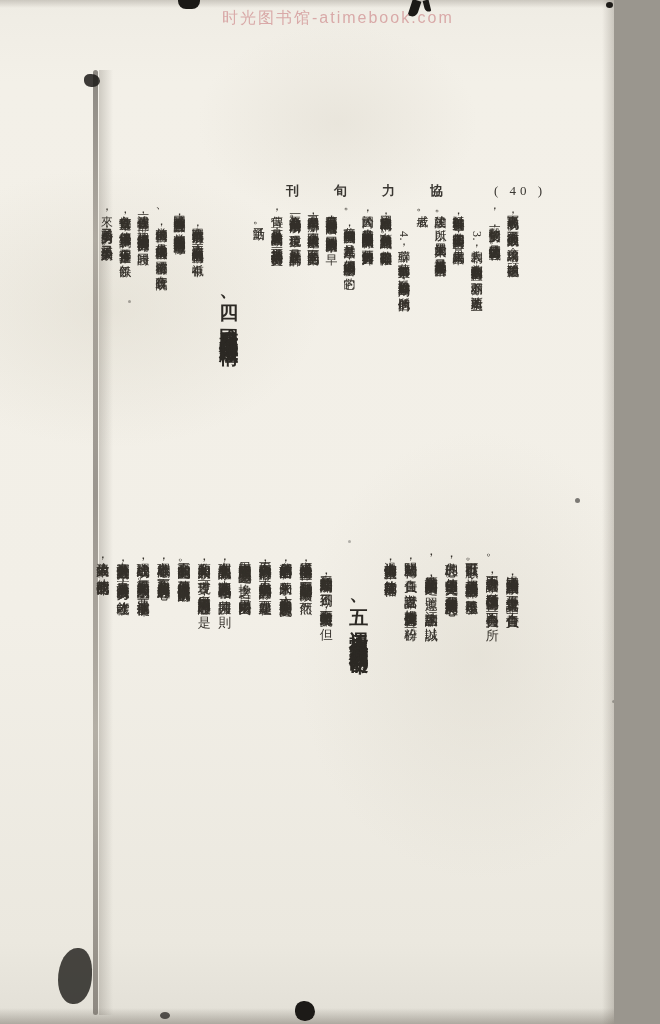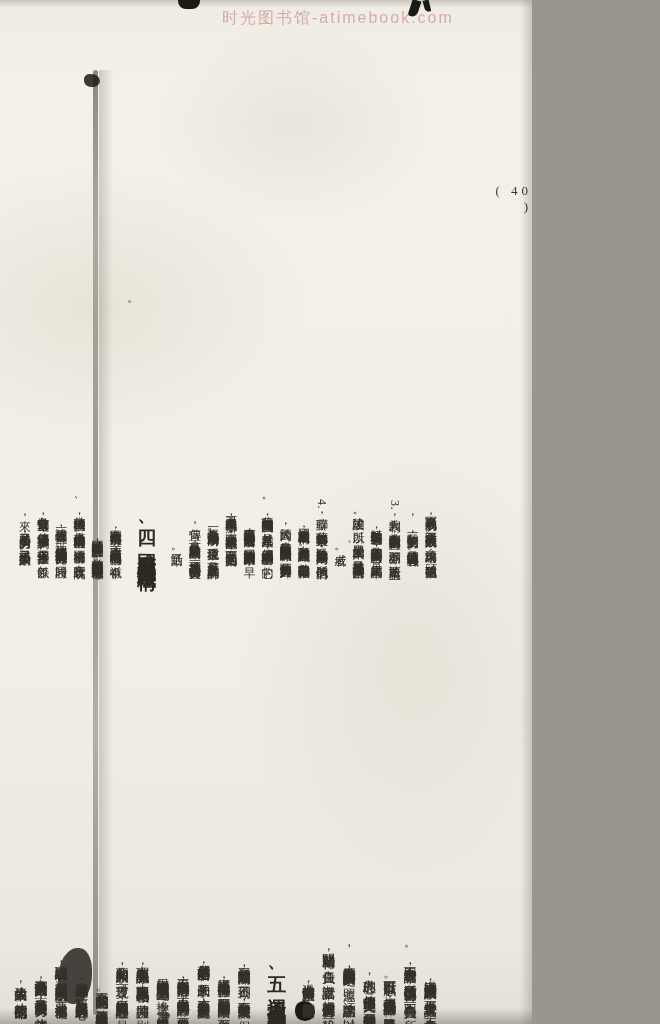--- a/index.html
+++ b/index.html
@@ -1,23 +1,22 @@
 <!DOCTYPE html>
 <html><head>
 <meta charset="utf-8">
 <style>
   html,body{margin:0;padding:0;}
   body{background:#9a968e;font-family:"Liberation Serif","DejaVu Serif",serif;}
-  .canvas{position:relative;width:532px;height:1024px;overflow:hidden;
+  .canvas{position:relative;width:614px;height:1024px;overflow:hidden;
     background:
       radial-gradient(ellipse 300px 200px at 18% 30%, rgba(210,205,190,.35), transparent 70%),
       radial-gradient(ellipse 260px 320px at 78% 64%, rgba(205,200,186,.30), transparent 70%),
       radial-gradient(ellipse 200px 140px at 55% 12%, rgba(215,210,198,.35), transparent 70%),
       linear-gradient(180deg,#efece4 0%,#f3f0e8 8%,#f2efe7 60%,#ebe8df 92%,#e2dfd6 100%);
-    text-align: right;
   }
   
   .watermark{position:absolute;left:222px;top:8px;font-family:"Liberation Sans","DejaVu Sans",sans-serif;
     font-size:16px;letter-spacing:2px;color:#d59e9e;opacity:.85;white-space:nowrap;}
   .journal-title{position:absolute;left:286px;top:182px;font-size:13px;font-weight:bold;
     color:#3a3732;letter-spacing:11px;white-space:nowrap;}
   .page-number{position:absolute;left:494px;top:183px;font-size:13px;color:#3a3732;letter-spacing:4px;}
   
   .register{position:absolute;right:94px;display:flex;flex-direction:row-reverse;align-items:stretch;color:#34302a;}
   .register-top{top:206px;height:352px;gap:4px;}
@@ -72,20 +71,21 @@
   <div class="artifact blob-g"></div>
   <div class="artifact blob-h"></div>
   <div class="artifact blob-i"></div>
   <div class="artifact blob-j"></div>
   <div class="artifact speck1"></div>
   <div class="artifact speck2"></div>
   <div class="artifact speck3"></div>
 
   <div class="watermark">时光图书馆-atimebook.com</div>
 
+  <div class="journal-title">刊　旬　力　協</div>
   <div class="page-number">( 40 )</div>
 
   <div class="register register-top">
 
   <div class="col body">軍事戰畧的成功，而獲得了顯著的成效。戈培爾說：「以頑強的重複</div>
       <div class="col body">，擊破一切的反對」，這便是德國的宣傳戰畧。</div>
       <div class="col body">　　3.義大利，義大利法西斯黨的宣傳，亦頗不弱。法西斯主義</div>
       <div class="col body">以行動主義著稱於世，它的宣傳工作的主要內容，是大羅馬帝國</div>
       <div class="col body">的建設。所以，墨沙里尼的本人，早已被認為是世界發言人的權</div>
       <div class="col body">威者。</div>

